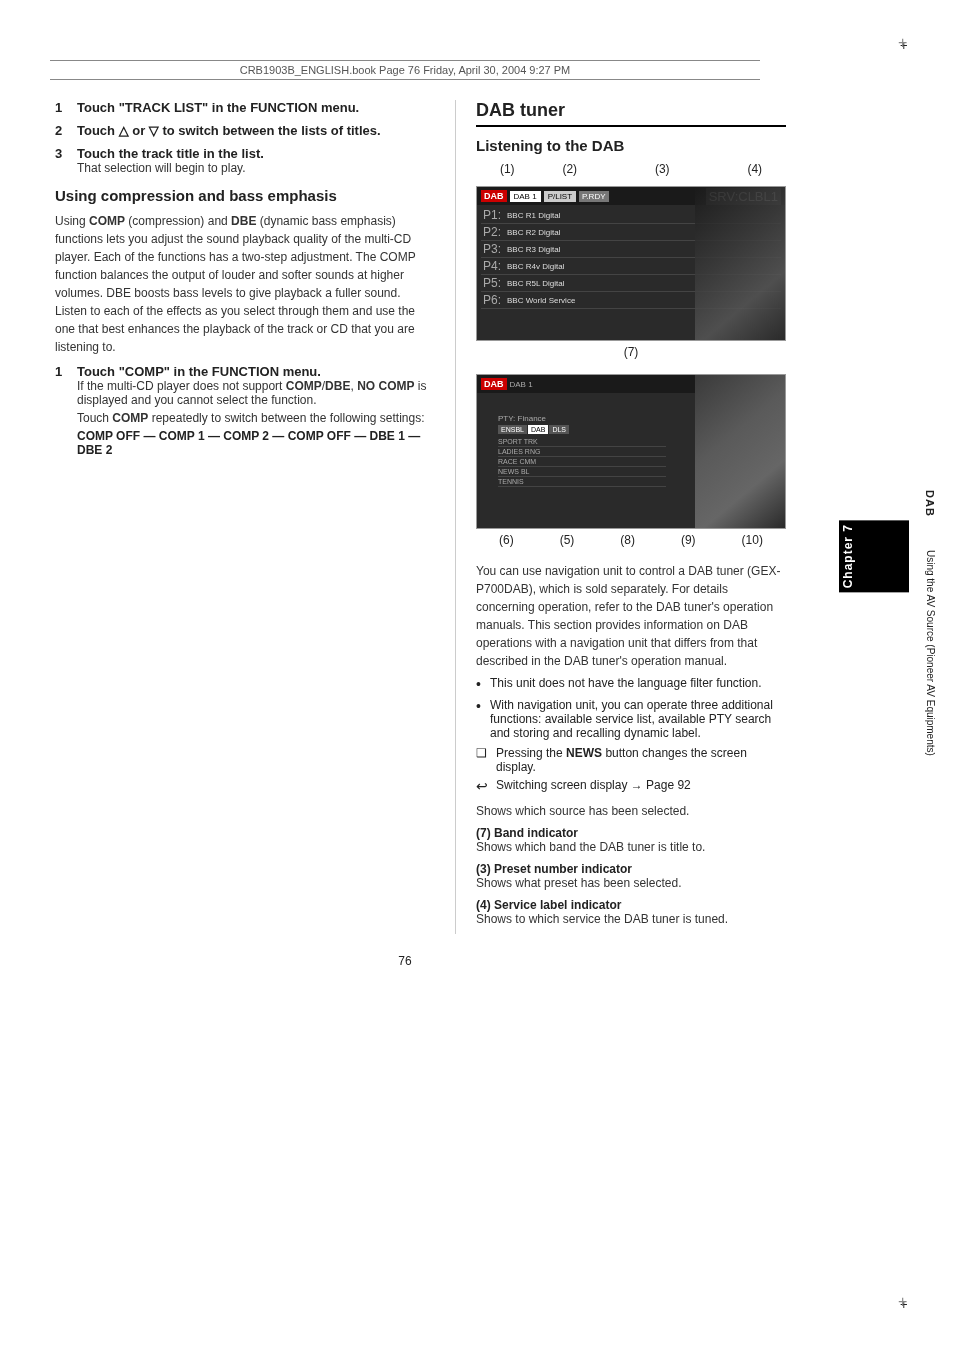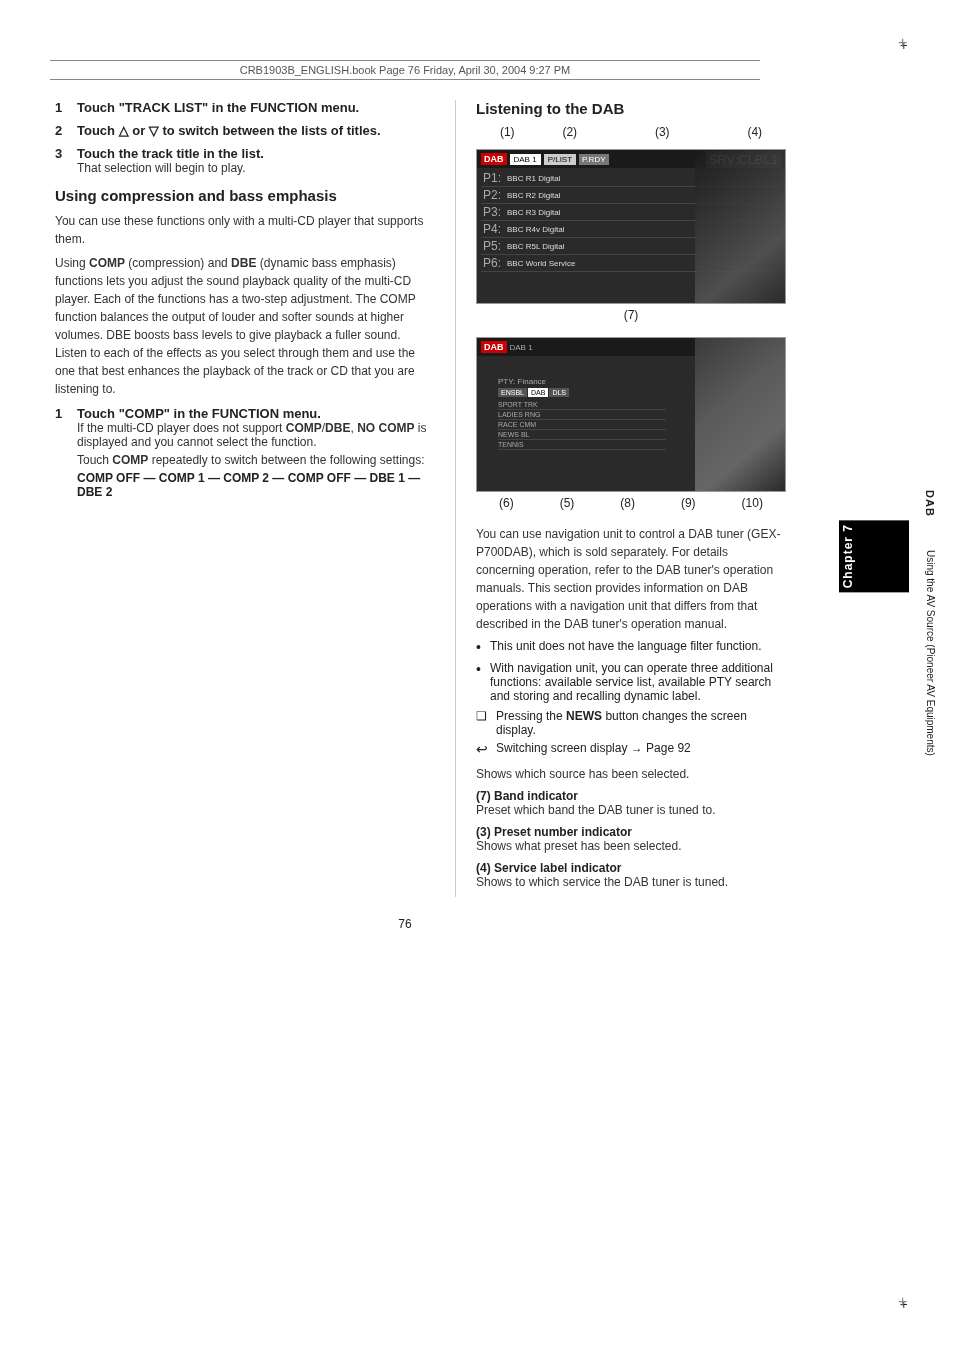--- a/index.html
+++ b/index.html
@@ -394,21 +394,20 @@
         <div class="step-num">3</div>
         <div class="step-content">
           <div class="step-title">Touch the track title in the list.</div>
           <div class="step-body">That selection will begin to play.</div>
         </div>
       </div>
 
       <div style="margin-top: 12px;">
         <div class="subsection-title">Using compression and bass emphasis</div>
 
-        <div class="body-text">You can use these functions only with a multi-CD player that supports them.</div>
 
         <div class="body-text">
           Using <span class="bold">COMP</span> (compression) and <span class="bold">DBE</span> (dynamic bass emphasis) functions lets you adjust the sound playback quality of the multi-CD player. Each of the functions has a two-step adjustment. The COMP function balances the output of louder and softer sounds at higher volumes. DBE boosts bass levels to give playback a fuller sound. Listen to each of the effects as you select through them and use the one that best enhances the playback of the track or CD that you are listening to.
         </div>
 
         <div class="step" style="margin-top:8px;">
           <div class="step-num">1</div>
           <div class="step-content">
             <div class="step-title">Touch <span class="bold">"COMP" in the FUNCTION menu.</span></div>
             <div class="step-body">
@@ -419,20 +418,21 @@
             </div>
             <div class="comp-line">COMP OFF — COMP 1 — COMP 2 — COMP OFF — DBE 1 — DBE 2</div>
           </div>
         </div>
       </div>
 
     </div>
 
     <div class="right-column">
 
+      <div class="section-title">DAB tuner</div>
       <div class="subsection-title">Listening to the DAB</div>
 
       <div class="screen-area">
         <div class="screen-labels">
           <span>(1)</span>
           <span>(2)</span>
           <span style="margin-left:30px;">(3)</span>
           <span style="margin-left:30px;">(4)</span>
         </div>
 
@@ -517,21 +517,21 @@
         <span class="arrow-sym" style="font-size:14px;">↩</span>
         <span>Switching screen display → Page 92</span>
       </div>
 
       <div style="margin-top:10px;">
         <div class="indicator-item">
           <div class="indicator-body">Shows which source has been selected.</div>
         </div>
         <div class="indicator-item">
           <div class="indicator-title">(7) Band indicator</div>
-          <div class="indicator-body">Preset which band the DAB tuner is tuned to.</div>
+          <div class="indicator-body">Shows which band the DAB tuner is title to.</div>
         </div>
         <div class="indicator-item">
           <div class="indicator-title">(3) Preset number indicator</div>
           <div class="indicator-body">Shows what preset has been selected.</div>
         </div>
         <div class="indicator-item">
           <div class="indicator-title">(4) Service label indicator</div>
           <div class="indicator-body">Shows to which service the DAB tuner is tuned.</div>
         </div>
       </div>

